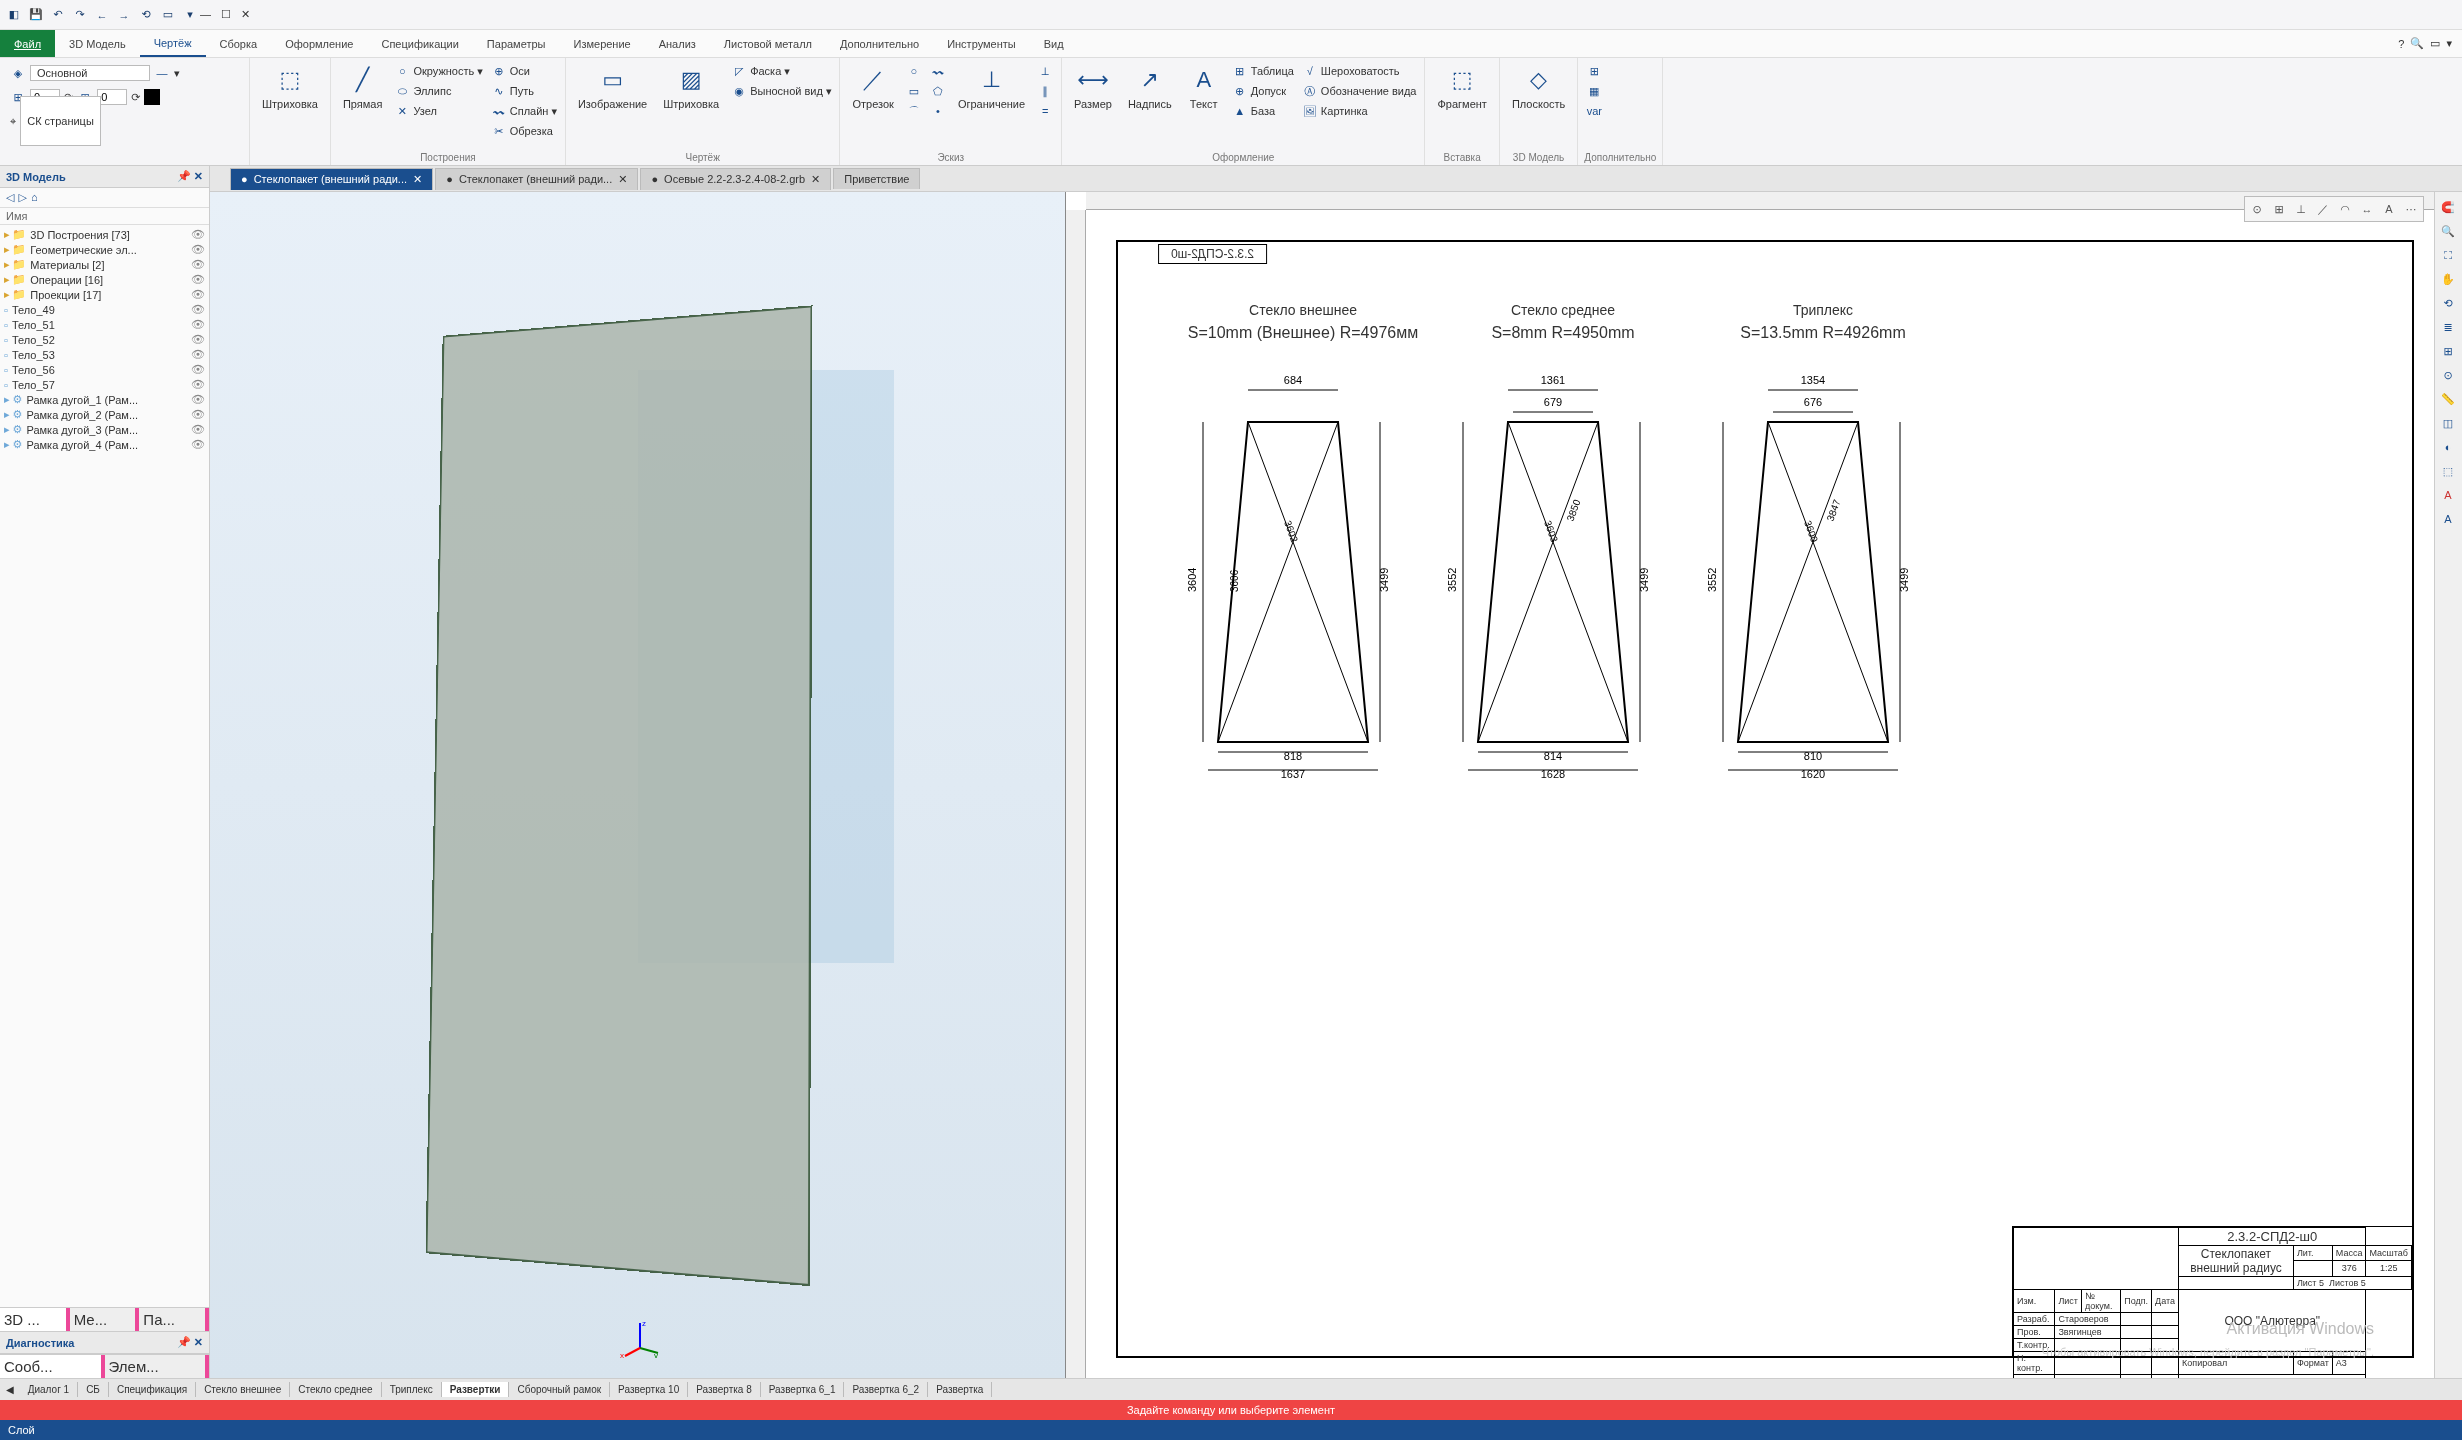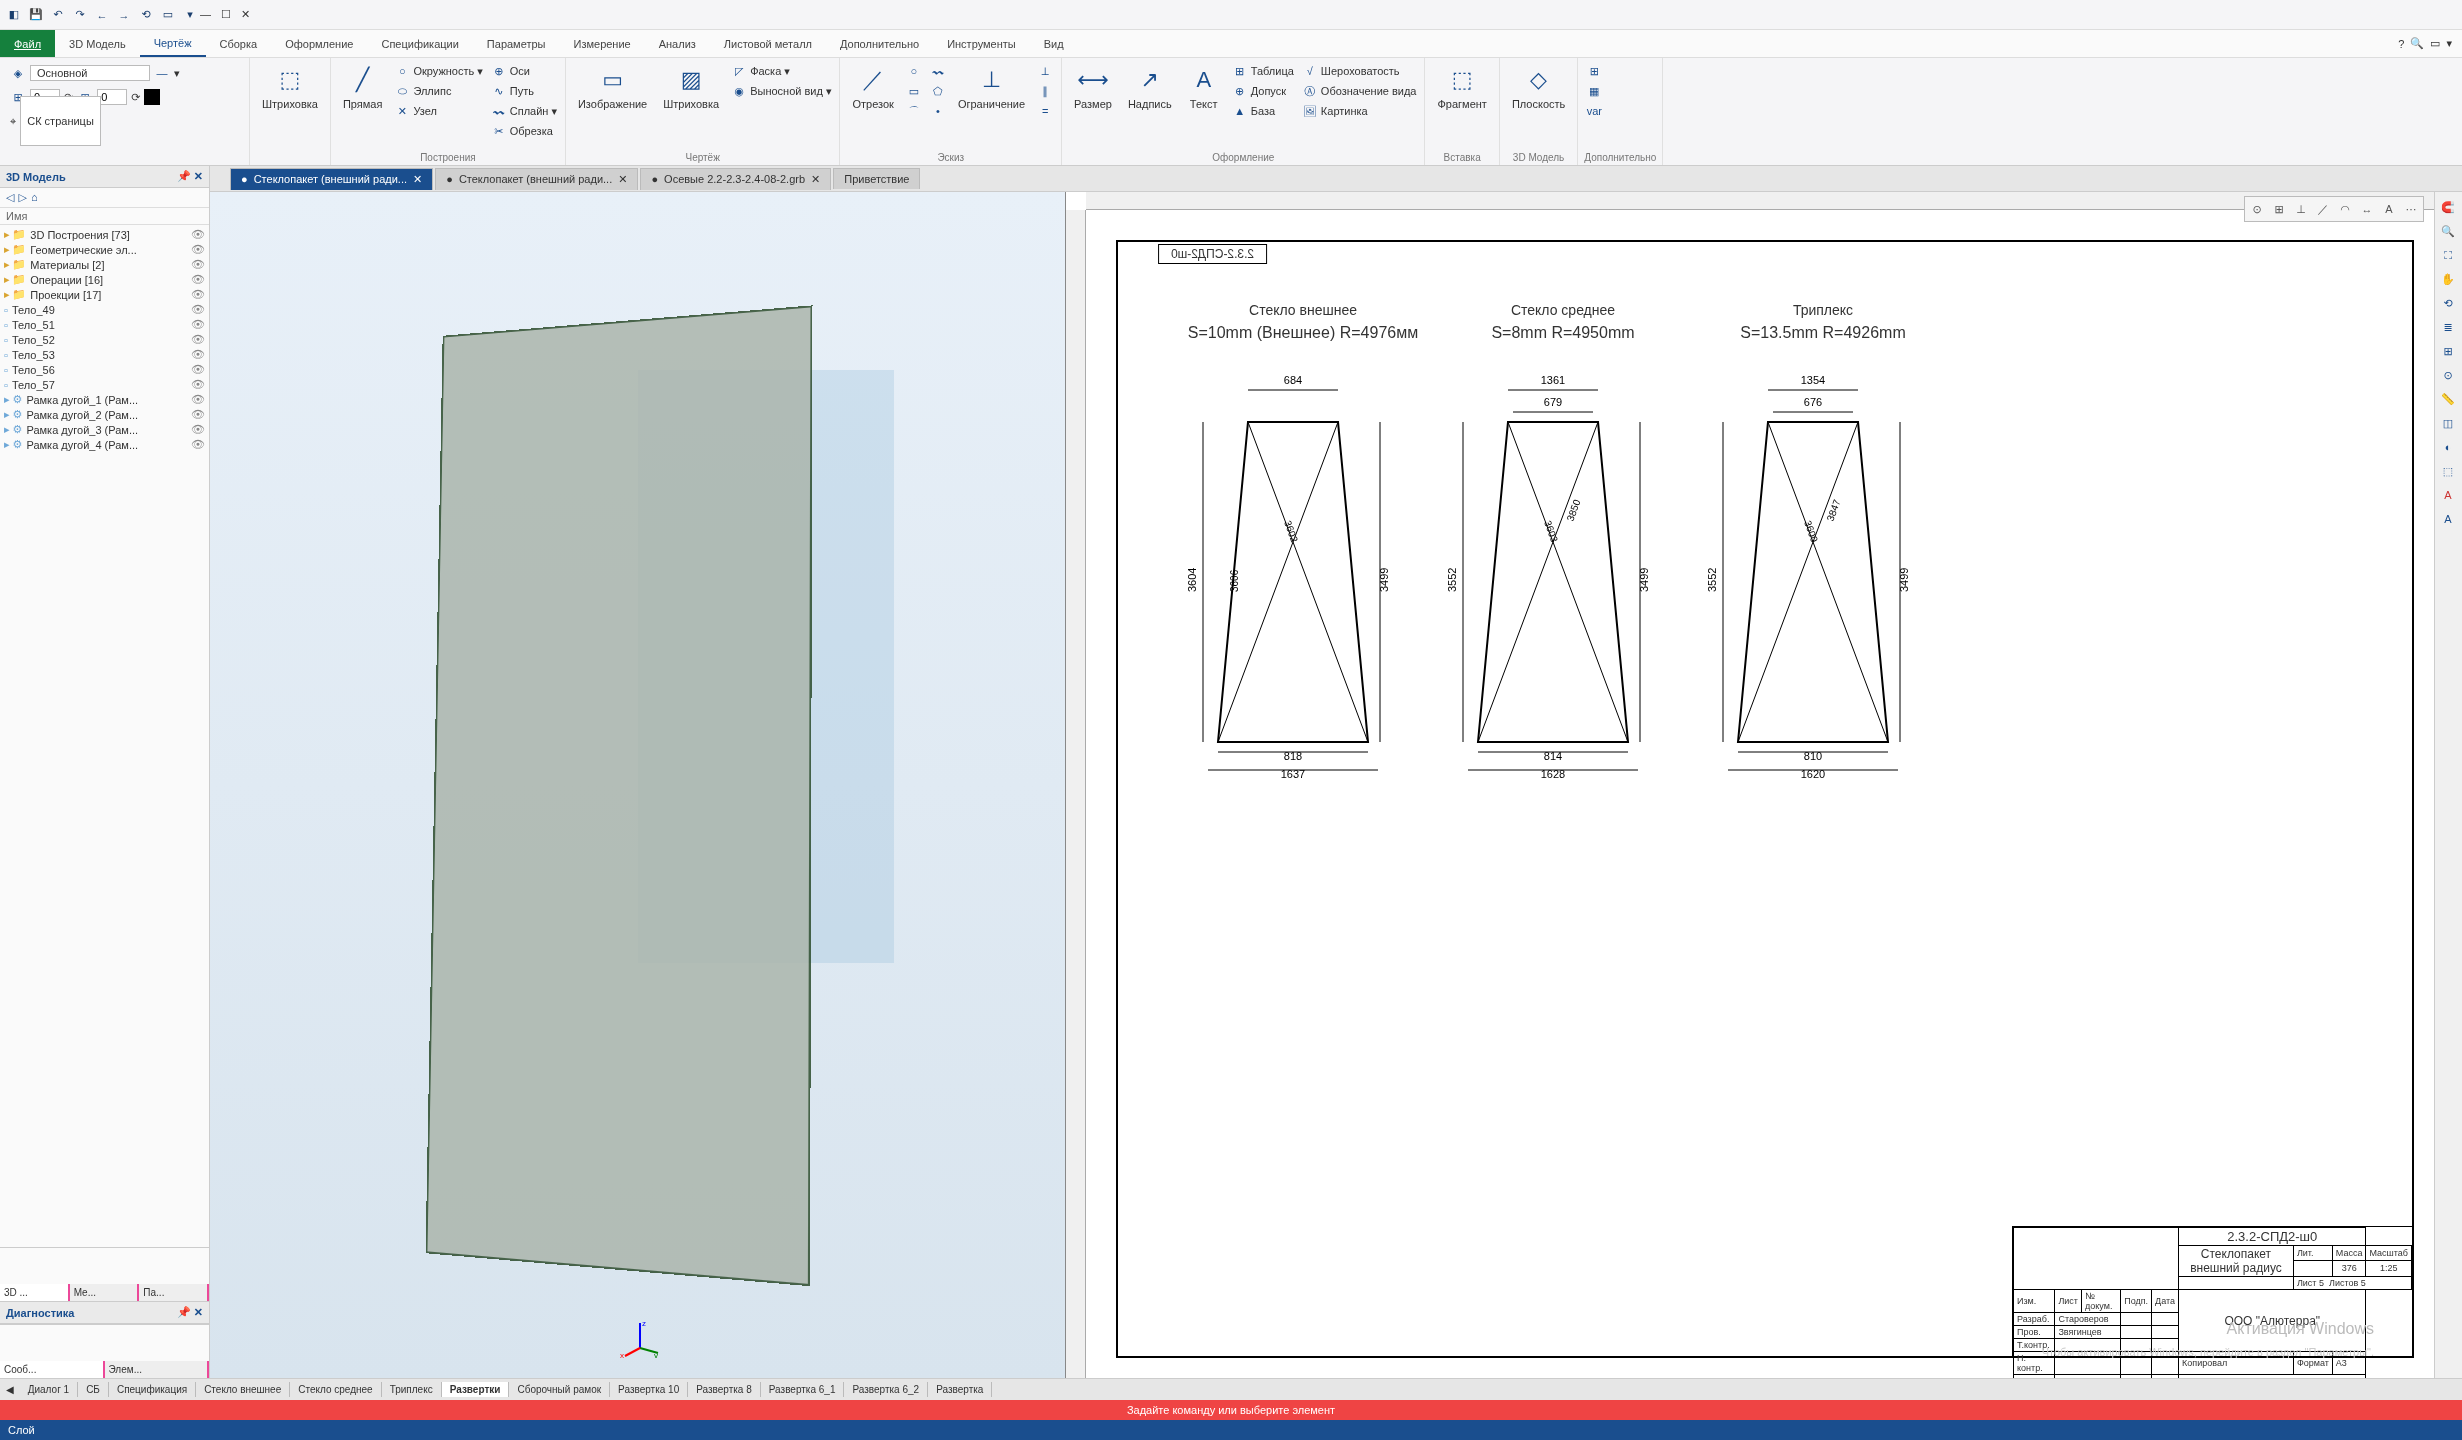--- a/index.html
+++ b/index.html
@@ -29,21 +29,21 @@
 .left-pane { width: 210px; background: #fafafa; border-right: 1px solid #ccc; display: flex; flex-direction: column; }
 .pane-header { background: #eaeaea; padding: 4px 6px; font-weight: 600; color: #1a4e8e; border-bottom: 1px solid #ccc; display: flex; justify-content: space-between; align-items: center; }
 .pane-toolbar { display: flex; gap: 4px; padding: 3px 6px; border-bottom: 1px solid #ddd; }
 .pane-toolbar span { cursor: pointer; color: #1a4e8e; }
 .tree { flex: 1; overflow: auto; padding: 2px; }
 .tree-row { display: flex; align-items: center; gap: 4px; padding: 1px 2px; cursor: pointer; }
 .tree-row .folder { color: #d9a431; }
 .tree-row .body { color: #6ea8d8; }
 .tree-row .eye { margin-left: auto; color: #888; }
 .pane-tabs { display: flex; border-top: 1px solid #ccc; }
-.pane-tabs .ptab { flex: 1; padding: 3px 4px; font-size: 10px; border-right: 2px solid #ec4899; background: #eee; cursor: pointer; white-space: nowrap; overflow: hidden; margin-top: 36px; }
+.pane-tabs .ptab { flex: 1; padding: 3px 4px; font-size: 15px; border-right: 4px solid #ec4899; background: #eee; cursor: pointer; white-space: nowrap; overflow: hidden; }
 .pane-tabs .ptab.active { background: #fff; }
 .diag { border-top: 1px solid #ccc; }
 .center { flex: 1; display: flex; flex-direction: column; background: #fff; }
 .doc-tabs { height: 26px; background: #e6e6e6; display: flex; align-items: center; padding-left: 20px; gap: 0; border-bottom: 1px solid #ccc; position: relative; }
 .doc-tabs .dtab { padding: 4px 10px; background: #d0d0d0; border: 1px solid #bbb; border-bottom: none; margin-right: 2px; cursor: pointer; font-size: 11px; display: flex; align-items: center; gap: 6px; }
 .doc-tabs .dtab.active { background: #1a4e8e; color: #fff; }
 .viewports { flex: 1; display: flex; }
 .view3d { flex: 1; position: relative; background: linear-gradient(#e8f0f8, #d8e4ee); border-right: 1px solid #888; }
 .view2d { flex: 1.6; position: relative; background: #fff; }
 .ruler-h { position: absolute; top: 0; left: 20px; right: 0; height: 18px; background: #f0f0f0; border-bottom: 1px solid #aaa; font-size: 8px; color: #666; overflow: hidden; }

